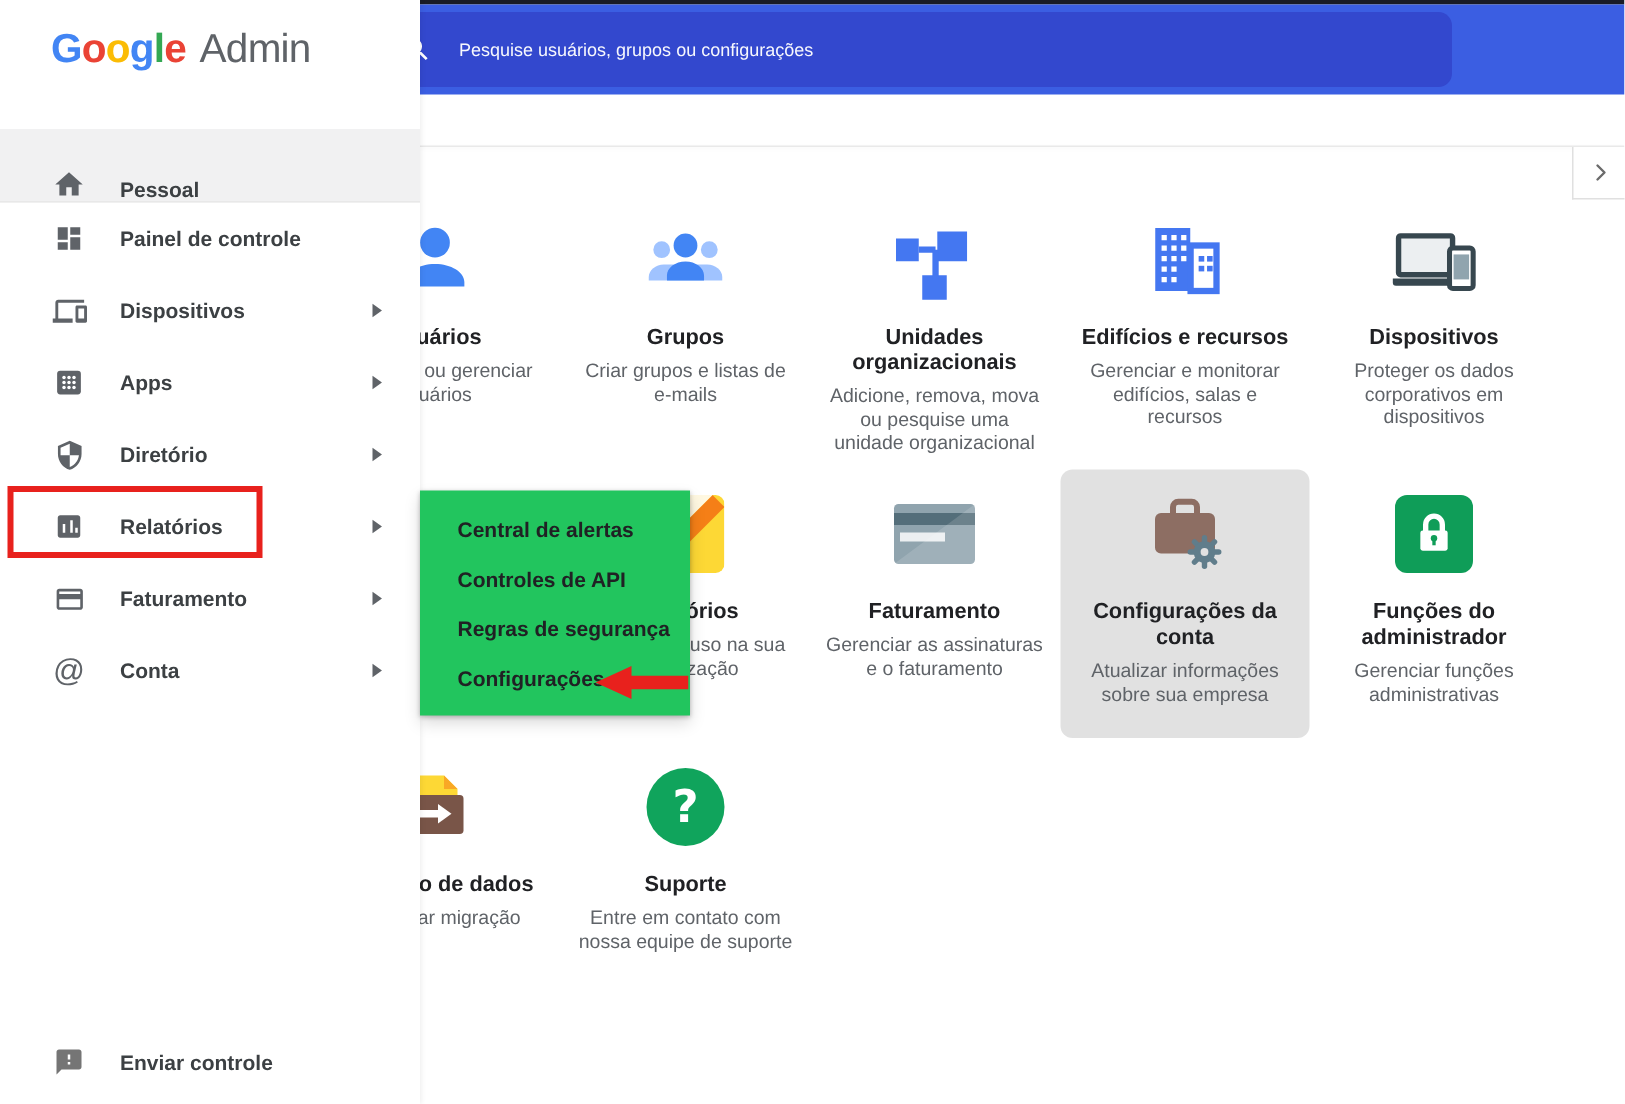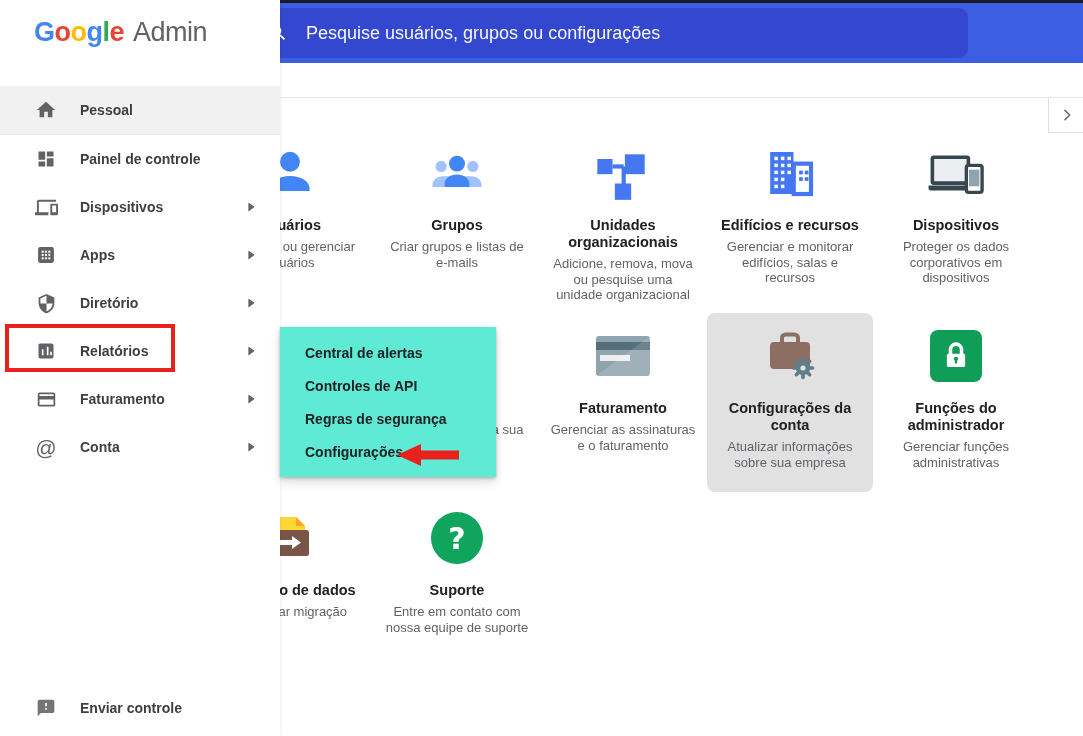--- a/index.html
+++ b/index.html
@@ -16,21 +16,21 @@
   .search-field{
     position:absolute;left:268px;top:5px;width:700px;height:50px;
     background:#3348ce;border-radius:9px;display:flex;align-items:center;
   }
   .search-field .sicon{position:absolute;left:0;top:15px;width:20px;height:20px;}
   .search-field input{
     position:absolute;left:0;top:0;width:100%;height:100%;
     background:transparent;border:none;outline:none;
     padding:0 16px 0 38px;box-sizing:border-box;
     font-family:"Liberation Sans","DejaVu Sans",sans-serif;
-    font-size:18px;color:#c4b5fd;
+    font-size:12px;color:#c4b5fd;
   }
   .search-field input::placeholder{color:rgba(255,255,255,.96);opacity:1;}
 
   
   .content{position:absolute;left:280px;top:63px;width:803px;height:673px;background:#fff;z-index:1;}
   .content-topline{
     position:absolute;left:280px;top:97px;width:803px;height:1px;background:#e9e9e9;
     box-shadow:0 1px 3px rgba(0,0,0,.05);z-index:3;
   }
   .collapse-btn{
@@ -54,35 +54,35 @@
   
   .sidebar{
     position:absolute;left:0;top:0;width:280px;height:736px;background:#fff;z-index:30;
     box-shadow:1px 0 3px rgba(0,0,0,.06);
   }
   .logo{position:absolute;left:34px;top:17px;height:40px;display:flex;align-items:flex-start;
     font-size:27px;letter-spacing:-.5px;cursor:pointer;}
   .logo .product{color:#5f6368;margin-left:9px;font-weight:400;}
   #sidebar-nav{position:absolute;left:0;top:86px;width:280px;}
   .nav-item{height:48px;display:flex;align-items:center;cursor:pointer;position:relative;}
-  .nav-item.active{background:#f1f1f2;border-bottom:1px solid #e8e8e8;}
+  .nav-item.active{background:#f1f1f2;border-bottom:1px solid #e8e8e8;align-items:flex-end;}
   .ni-icon{width:24px;margin-left:34px;display:flex;justify-content:center;align-items:center;}
   .ni-label{margin-left:22px;font-size:14px;font-weight:600;color:#3c4043;}
   .ni-chev{margin-left:auto;margin-right:24px;display:flex;align-items:center;}
   .at-glyph{font-size:21px;color:#5f6368;line-height:1;}
   .feedback-item{position:absolute;left:0;top:684px;width:280px;}
 
   
   .red-box{position:absolute;left:5px;top:324px;width:170px;height:48px;
     border:4px solid #e8211d;z-index:45;box-sizing:border-box;}
   .red-arrow{position:absolute;left:397px;top:441px;z-index:50;}
 
   
   .flyout{
-    position:absolute;left:280px;top:327px;width:216px;height:150px;background:#5eead4;z-index:40;
+    position:absolute;left:280px;top:327px;width:180px;height:150px;background:#22c55e;z-index:40;
     box-shadow:0 1px 3px rgba(0,0,0,.25),0 5px 10px rgba(0,0,0,.15);
     padding-top:9px;box-sizing:border-box;
   }
   .flyout-item{height:33px;display:flex;align-items:center;padding-left:25px;
     font-size:14px;font-weight:600;color:#202124;cursor:pointer;}
 </style>
 </head>
 <body>
 
 <div class="stage">

